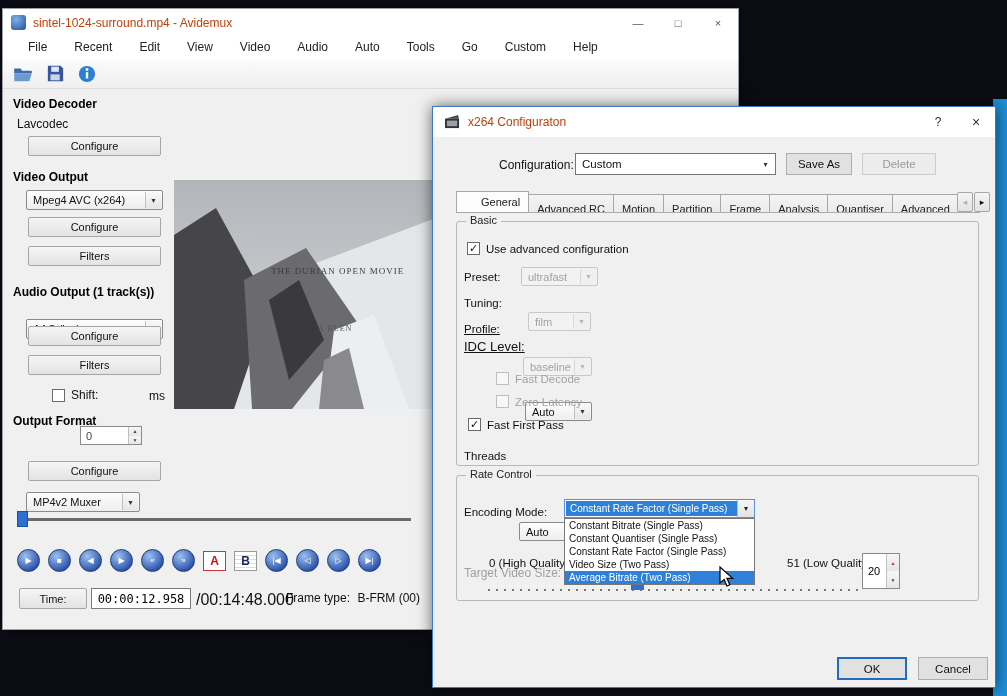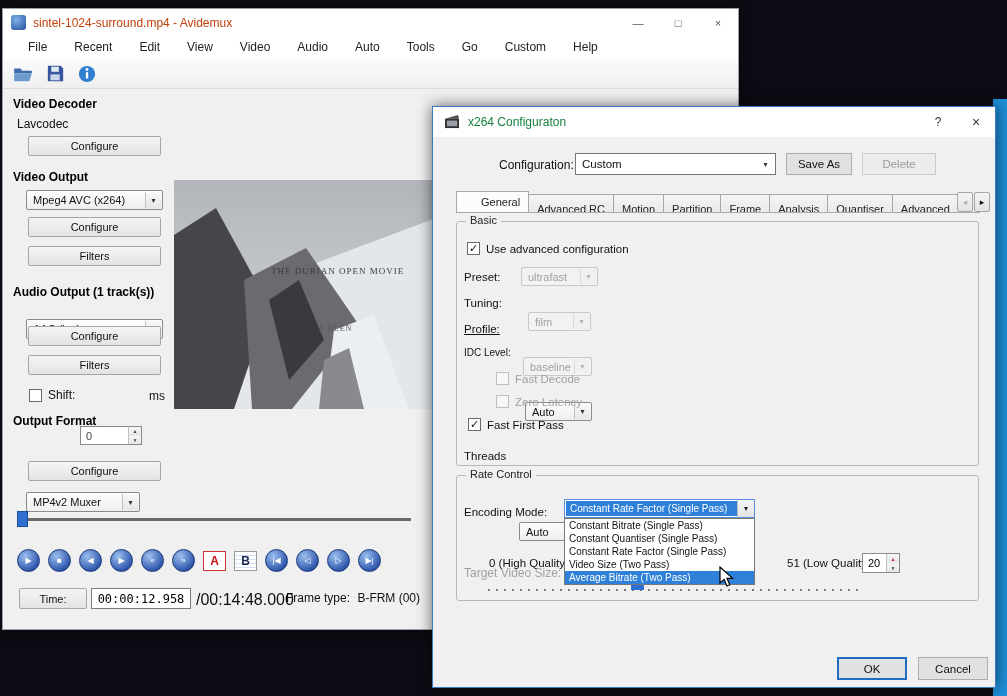--- a/index.html
+++ b/index.html
@@ -87,21 +87,21 @@
   .ftype { left:283px; top:582px; font-size:12px; color:#111; }
 
   
   .dlg {
     left:432px; top:106px; width:564px; height:582px;
     background:#f0f0f0; border:1px solid #3c78c8;
     box-shadow: 0 0 14px rgba(0,0,0,.6);
     z-index:5;
   }
   .dlg-titlebar { left:0; top:0; right:0; height:30px; background:#fff; display:flex; align-items:center; padding-left:12px; }
-  .dlg-title { font-size:12px; color:#15803d; margin-left:8px; }
+  .dlg-title { font-size:12px; color:#c2410c; margin-left:8px; }
   .dlg-capbtns { position:absolute; right:0; top:0; height:30px; display:flex; }
   .dlg-cap { width:38px; height:30px; display:flex; align-items:center; justify-content:center; font-size:12px; color:#333; }
   .dlg-label { font-size:12px; color:#111; }
   .glabel-dis { color:#a0a0a0; }
 
   .tabs-wrap { left:23px; top:84px; width:501px; height:22px; display:flex; overflow:hidden; }
   .tab { height:30px; margin-top:3px; border:1px solid #a8a8a8; border-left-width:0; background:linear-gradient(#f4f4f4,#e4e4e4); font-size:11px; padding:0 8px; display:flex; align-items:center; color:#222; white-space:nowrap; }
   .tab:first-child { border-left-width:1px;padding-left:24px; }
   .tab.sel { height:22px; margin-top:0; background:#fcfcfc; border-left-width:1px; position:relative; z-index:2; }
   .pane-line { left:23px; top:105px; width:524px; height:1px; background:#acacac; z-index:1; }
@@ -200,21 +200,21 @@
   <div class="abs btn" style="left:25px; top:237px; width:133px; height:20px;">Filters</div>
 
   <div class="abs heading" style="left:10px; top:276px;">Audio Output (1 track(s))</div>
   <div class="abs combo" style="left:23px; top:290px; width:137px; height:20px;">
     <span class="txt">AAC (lav)</span>
     <span class="arr">▾</span>
   </div>
   <div class="abs btn" style="left:25px; top:317px; width:133px; height:20px;">Configure</div>
   <div class="abs btn" style="left:25px; top:346px; width:133px; height:20px;">Filters</div>
 
-  <div class="abs cb-row" style="left:26px; top:379px;">
+  <div class="abs cb-row" style="left:49px; top:379px;">
     <div class="cb"></div>
     <span class="lbl">Shift:</span>
   </div>
   <div class="abs spin" style="left:77px; top:377px; width:62px; height:19px;">
     <span class="num">0</span>
     <span class="arrs">
       <span class="sa">▲</span>
       <span class="sa">▼</span>
     </span>
   </div>
@@ -350,21 +350,21 @@
       <span class="txt">film</span>
       <span class="arr">▾</span>
     </div>
 
     <div class="abs dlg-label" style="left:7px; top:101px; font-size:11.5px;text-decoration:underline;">Profile:</div>
     <div class="abs combo dis" style="left:66px; top:97px; width:69px; height:19px;">
       <span class="txt">baseline</span>
       <span class="arr">▾</span>
     </div>
 
-    <div class="abs dlg-label" style="left:7px; top:125px; font-size:10px;">IDC Level:</div>
+    <div class="abs dlg-label" style="left:7px; top:117px; font-size:13px;text-decoration:underline;">IDC Level:</div>
     <div class="abs combo" style="left:68px; top:123px; width:67px; height:19px;">
       <span class="txt">Auto</span>
       <span class="arr">▾</span>
     </div>
 
     <div class="abs cb-row" style="left:39px; top:150px;">
       <div class="cb dis"></div>
       <span class="lbl dis" style="font-size:11.5px;">Fast Decode</span>
     </div>
     <div class="abs cb-row" style="left:39px; top:173px;">
@@ -384,21 +384,21 @@
   </div>
 
   <div class="abs grp grp-rate">
     <div class="grp-label">Rate Control</div>
 
     <div class="abs dlg-label" style="left:7px; top:30px; font-size:11.5px;">Encoding Mode:</div>
     <div class="abs glabel-dis" style="left:7px; top:57px; font-size:12px;margin-top:33px;">Target Video Size:</div>
 
     <div class="abs dlg-label" style="left:32px; top:81px; font-size:11.5px;">0 (High Quality)</div>
     <div class="abs dlg-label" style="left:330px; top:81px; font-size:11.5px;">51 (Low Quality)</div>
-    <div class="abs spin" style="left:405px; top:77px; width:38px; height:20px;">
+    <div class="abs spin" style="left:405px; top:77px; width:38px; height:36px;">
       <span class="num" style="color:#000;">20</span>
       <span class="arrs">
         <span class="sa" style="color:#c23;">▲</span>
         <span class="sa">▼</span>
       </span>
     </div>
   </div>
 
   <div class="abs ticks"></div>
   <div class="abs slider-handle"></div>

